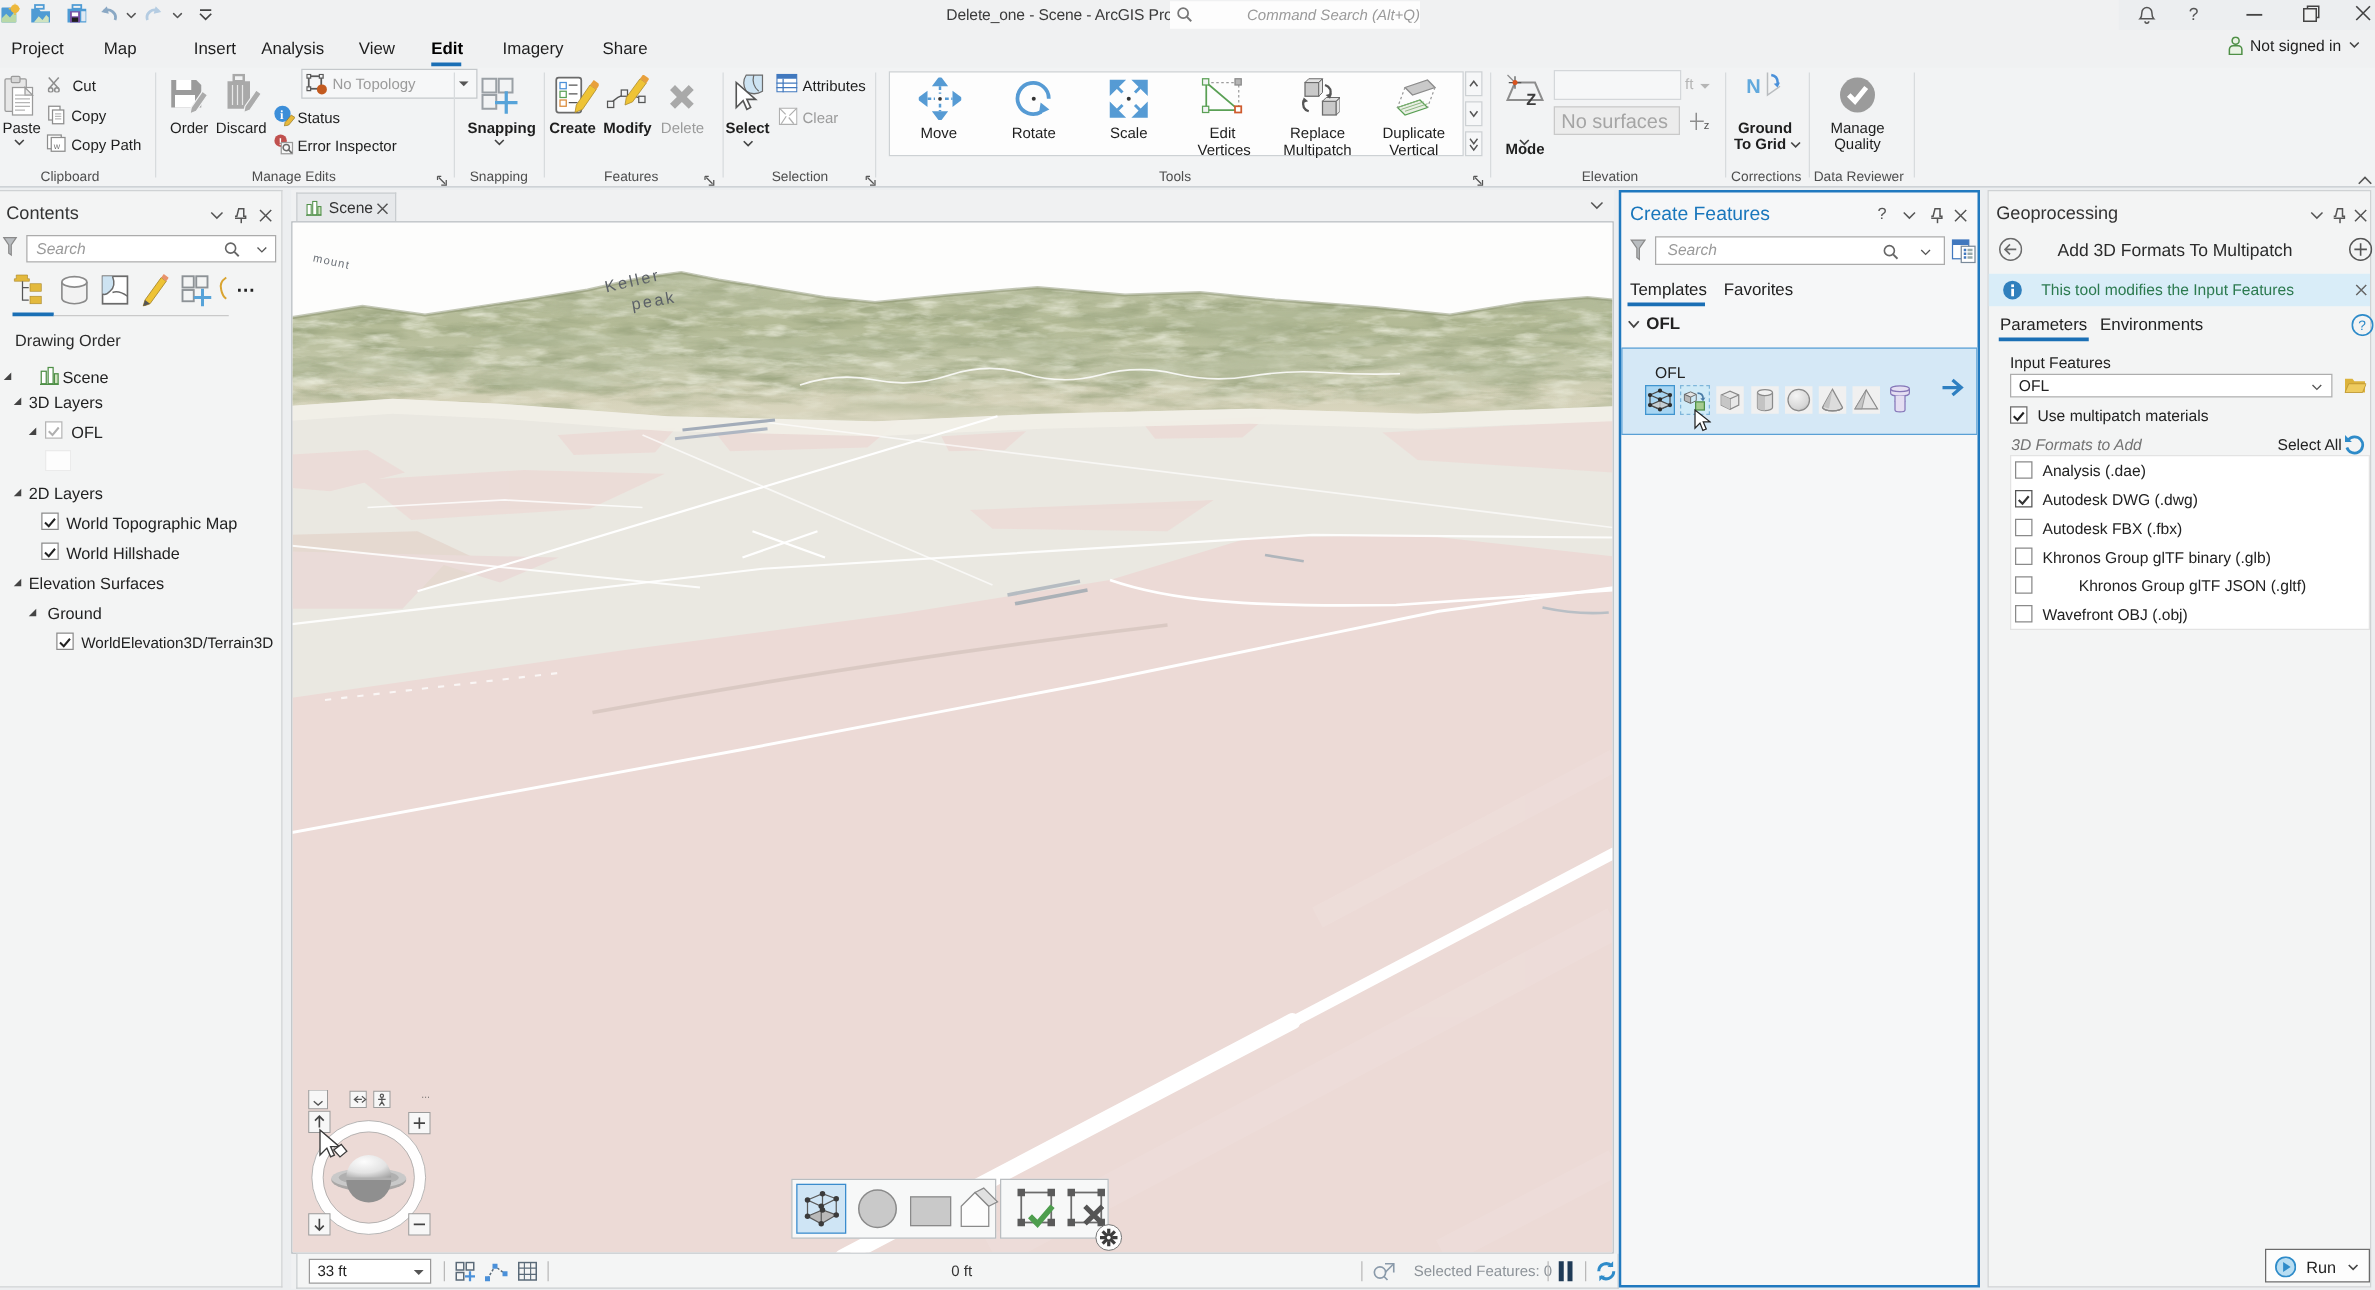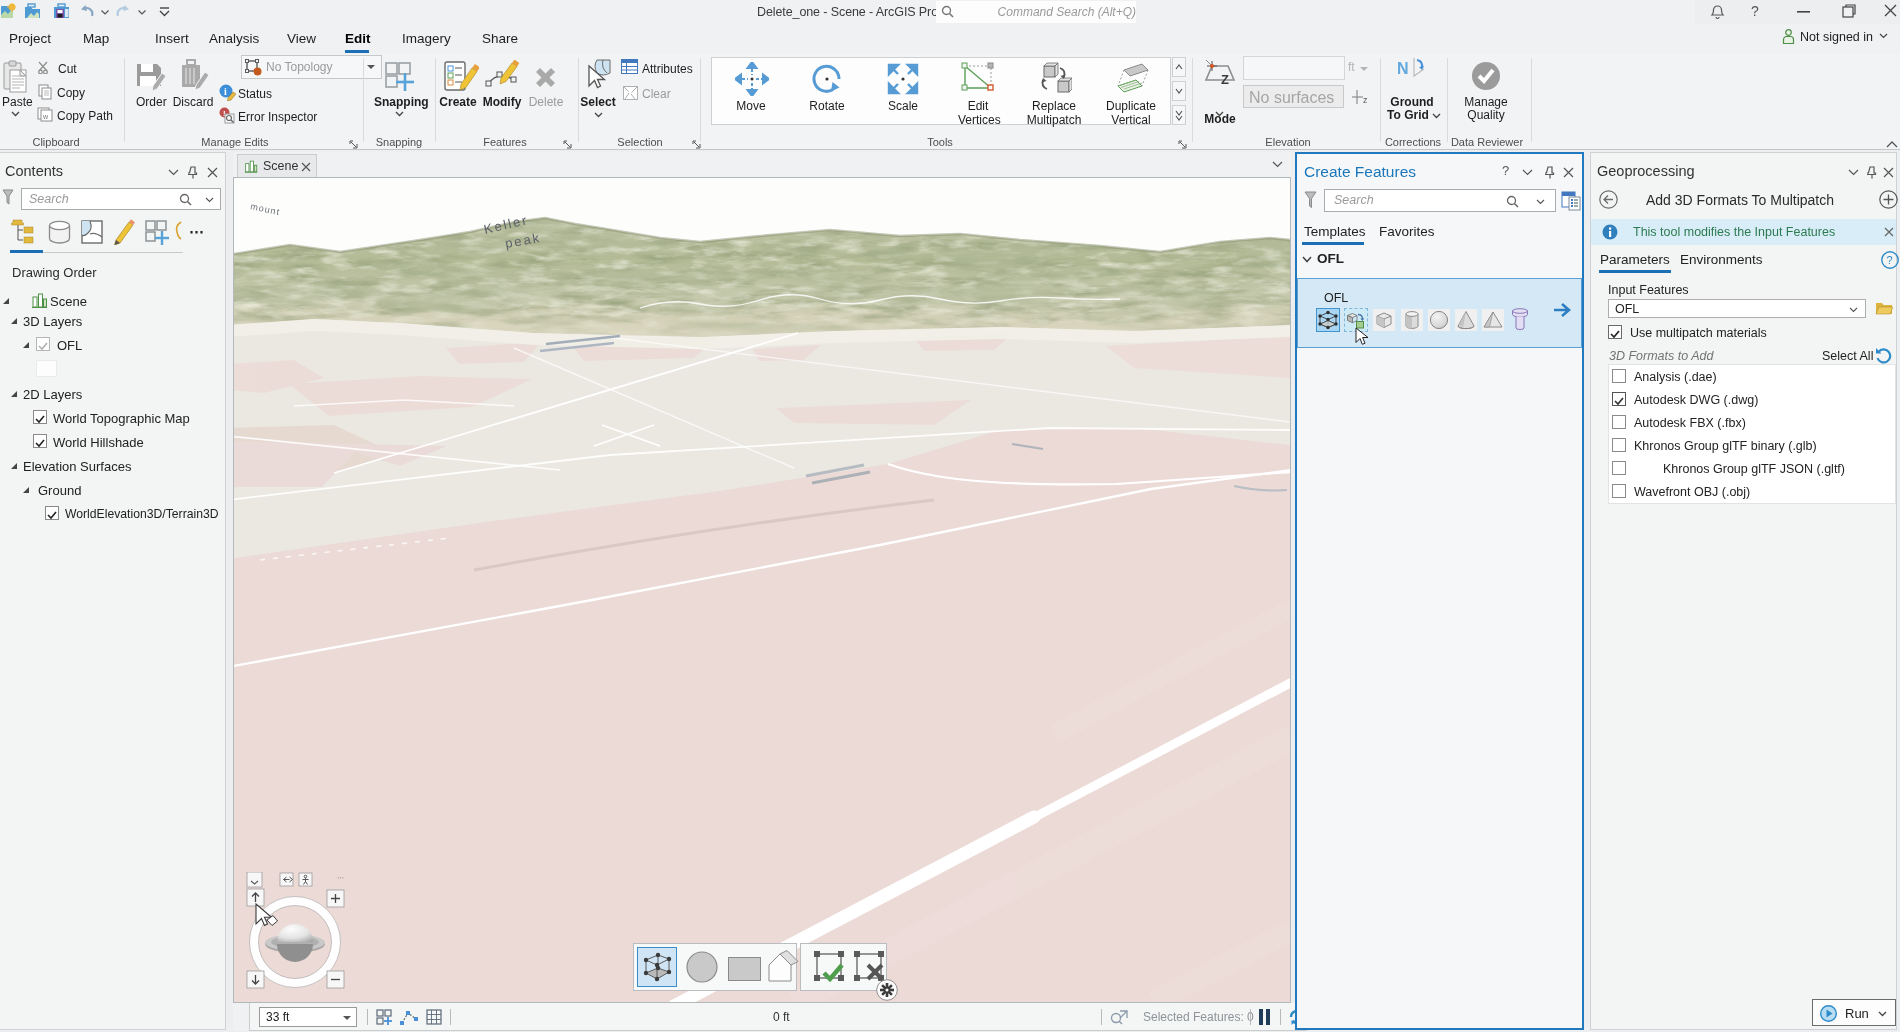--- a/index.html
+++ b/index.html
@@ -22,21 +22,21 @@
 .glabel { position:absolute; top:82px; font-size:11px; color:#4e4e4e; text-align:center; }
 .launcher { position:absolute; top:86px; width:10px; height:10px; }
 .rbtn-text { position:absolute; font-size:12px; color:#1e1e1e; text-align:center; }
 .gray { color:#9b9b9b; }
 
 #contents { position:absolute; left:0; top:152px; width:226px; height:878px; background:#f3f4f4; border:1px solid #cfd2d4; border-left:none; }
 
 #maparea { position:absolute; left:233px; top:152px; width:1058px; height:879px; background:#f0f1f2; }
 #viewtabs { position:absolute; left:0; top:0; width:1058px; height:25px; background:#f0f1f2; }
 #viewport { position:absolute; left:0; top:25px; width:1058px; height:826px; border:1px solid #b3b8bc; background:#fff; overflow:hidden; }
-#mapstatus { position:absolute; left:16px; top:851px; width:1058px; height:28px; background:#f4f5f5; border:1px solid #c9cdd0; border-top:none; }
+#mapstatus { position:absolute; left:4px; top:851px; width:1058px; height:28px; background:#f4f5f5; border:1px solid #c9cdd0; border-top:none; }
 
 #createfeat { position:absolute; left:1295px; top:152px; width:289px; height:878px; background:#f6f7f8; border:2px solid #2079bf; }
 
 #geopanel { position:absolute; left:1590px; top:152px; width:307px; height:878px; background:#f3f4f4; border:1px solid #cfd2d4; }
 .chk { position:absolute; width:14px; height:14px; background:#fff; border:1px solid #8a8a8a; }
 </style>
 </head>
 <body>
 <div id="titlebar">
   <svg class="abs" style="left:1px;top:3px;" width="15" height="16" viewBox="0 0 15 16">

